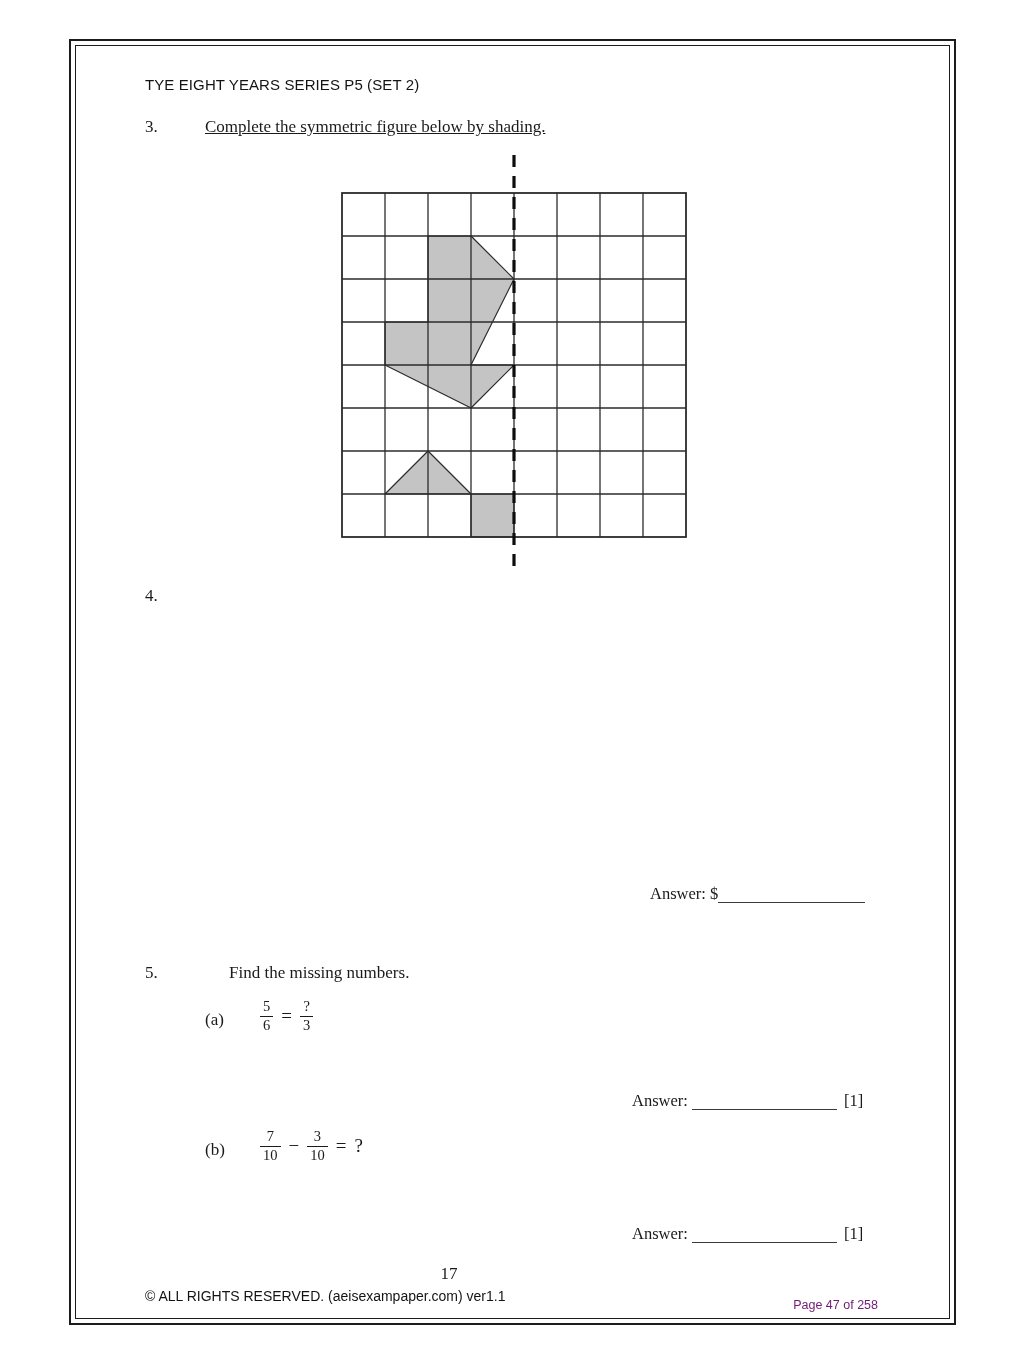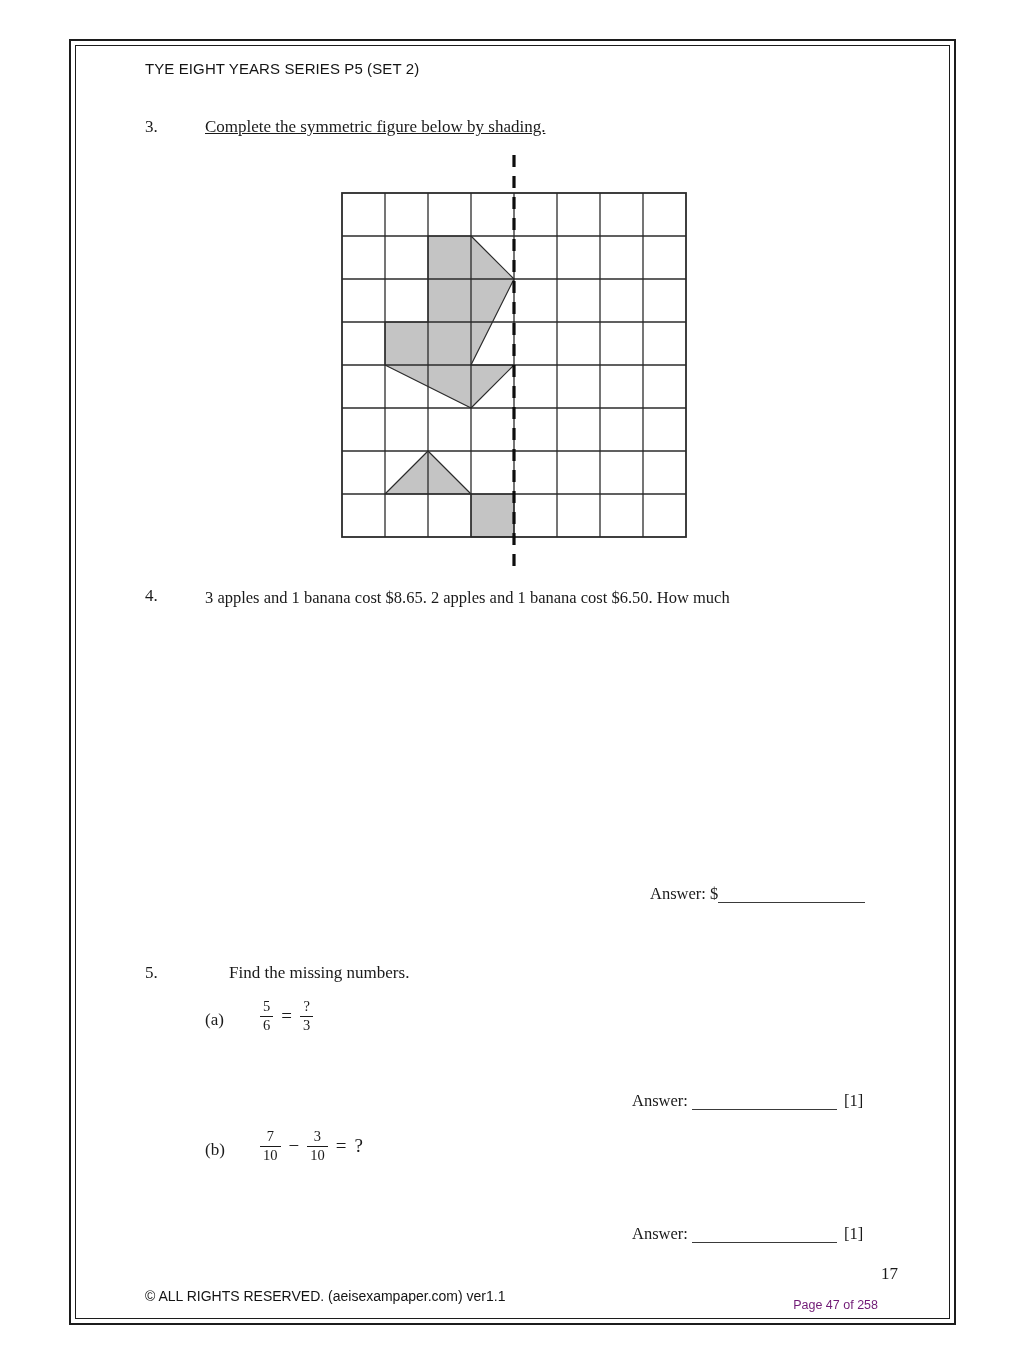--- a/index.html
+++ b/index.html
@@ -12,21 +12,21 @@
   .page-border-outer {
     left: 69px; top: 39px; width: 887px; height: 1286px;
     border: 2.5px solid #1c1c1c;
   }
   .page-border-inner {
     position: absolute; left: 4px; top: 4px; right: 4px; bottom: 4px;
     border: 1.5px solid #1c1c1c;
   }
 
   .header-text {
-    left: 145px; top: 60px;
+    left: 145px; top: 76px;
     font-family: "Liberation Sans", sans-serif;
     font-size: 15px; color: #141414; letter-spacing: 0.1px;
   }
 
   .q-number { font-size: 17px; }
   .q-text   { font-size: 17px; }
 
   .q4-text { font-size: 16.5px; line-height: 27px; }
 
   .answer-row { display: flex; font-size: 16.5px; }
@@ -34,21 +34,21 @@
     display: inline-block; height: 19px; border-bottom: 1.6px solid #3a3a3a;
   }
   .answer-marks { margin-left: 7px; font-size: 16.5px; }
 
   .frac-row { display: flex; align-items: center; font-size: 19px; }
   .frac { display: inline-flex; flex-direction: column; align-items: center; line-height: 1; }
   .frac .num { font-size: 14.5px; line-height: 1.1; padding: 0 3px 1px 3px; }
   .frac .den { font-size: 14.5px; line-height: 1.1; padding: 1px 3px 0 3px; border-top: 1.5px solid #1a1a1a; }
   .op { margin: 0 8px; }
 
-  .footer-pagenum { left: 0; top: 1264px; width: 898px; text-align: right; font-size: 17px; }
+  .footer-pagenum { left: 0; top: 1264px; width: 898px; text-align: center; font-size: 17px; }
   .footer-copyright {
     left: 145px; top: 1288px;
     font-family: "Liberation Sans", sans-serif; font-size: 14px; color: #141414;
   }
   .footer-pageof {
     left: 700px; top: 1298px; width: 178px; text-align: right;
     font-family: "Liberation Sans", sans-serif; font-size: 12.5px; color: #701a75;
   }
 
   svg .gridline { stroke: #2b2b2b; stroke-width: 1.3; }
@@ -85,21 +85,20 @@
     <line x1="2" y1="210" x2="346" y2="210" class="gridline"></line>
     <line x1="2" y1="253" x2="346" y2="253" class="gridline"></line>
     <line x1="2" y1="296" x2="346" y2="296" class="gridline"></line>
     <line x1="2" y1="339" x2="346" y2="339" class="gridline"></line>
     <rect x="2" y="38" width="344" height="344" class="gridborder"></rect>
     <line x1="174" y1="0" x2="174" y2="418" class="axis" stroke="#0d0d0d" stroke-dasharray="12 9"></line>
   </svg>
 
 <div class="abs q-number" style="left:145px; top:586px;">4.</div>
 <div class="abs q4-text" style="left:205px; top:584px; width:680px;">
-  <div>3 apples and 1 banana cost $8.65. 2 apples and 1 banana cost $6.50. How much</div>
 </div>
 
 <div class="abs answer-row" style="left:650px; top:884px;">
   <span>Answer: $</span>
   <span class="answer-blank" style="width:147px;"></span>
 </div>
 
 <div class="abs q-number" style="left:145px; top:963px;">5.</div>
 <div class="abs q-text" style="left:205px; top:963px;margin-left:24px;">Find the missing numbers.</div>
 

